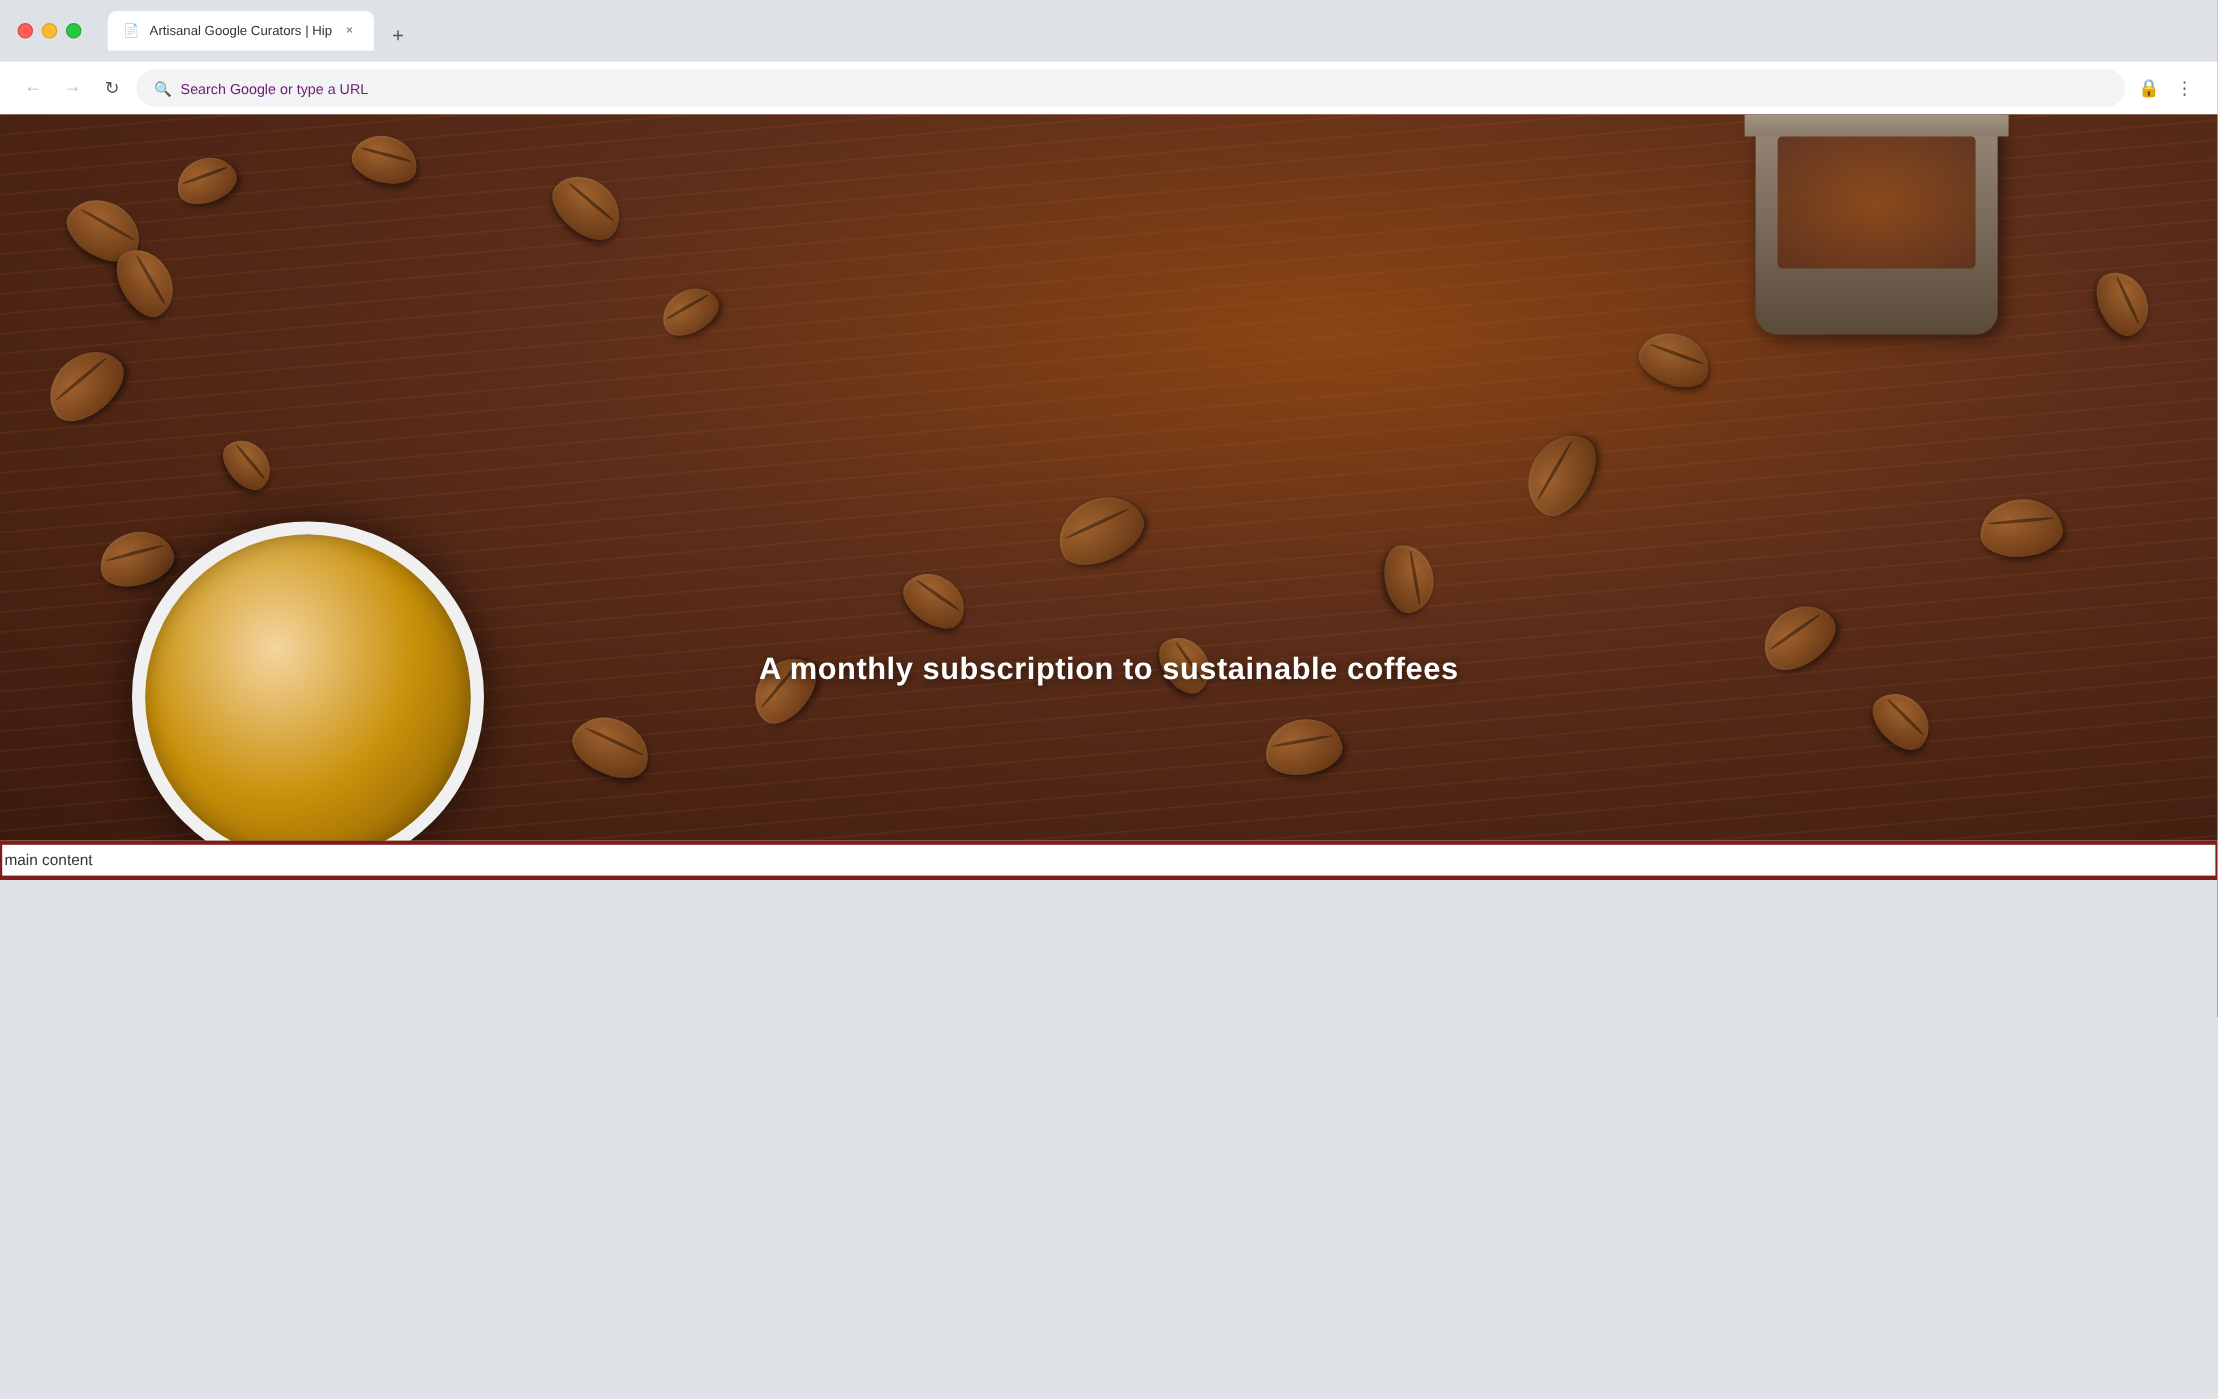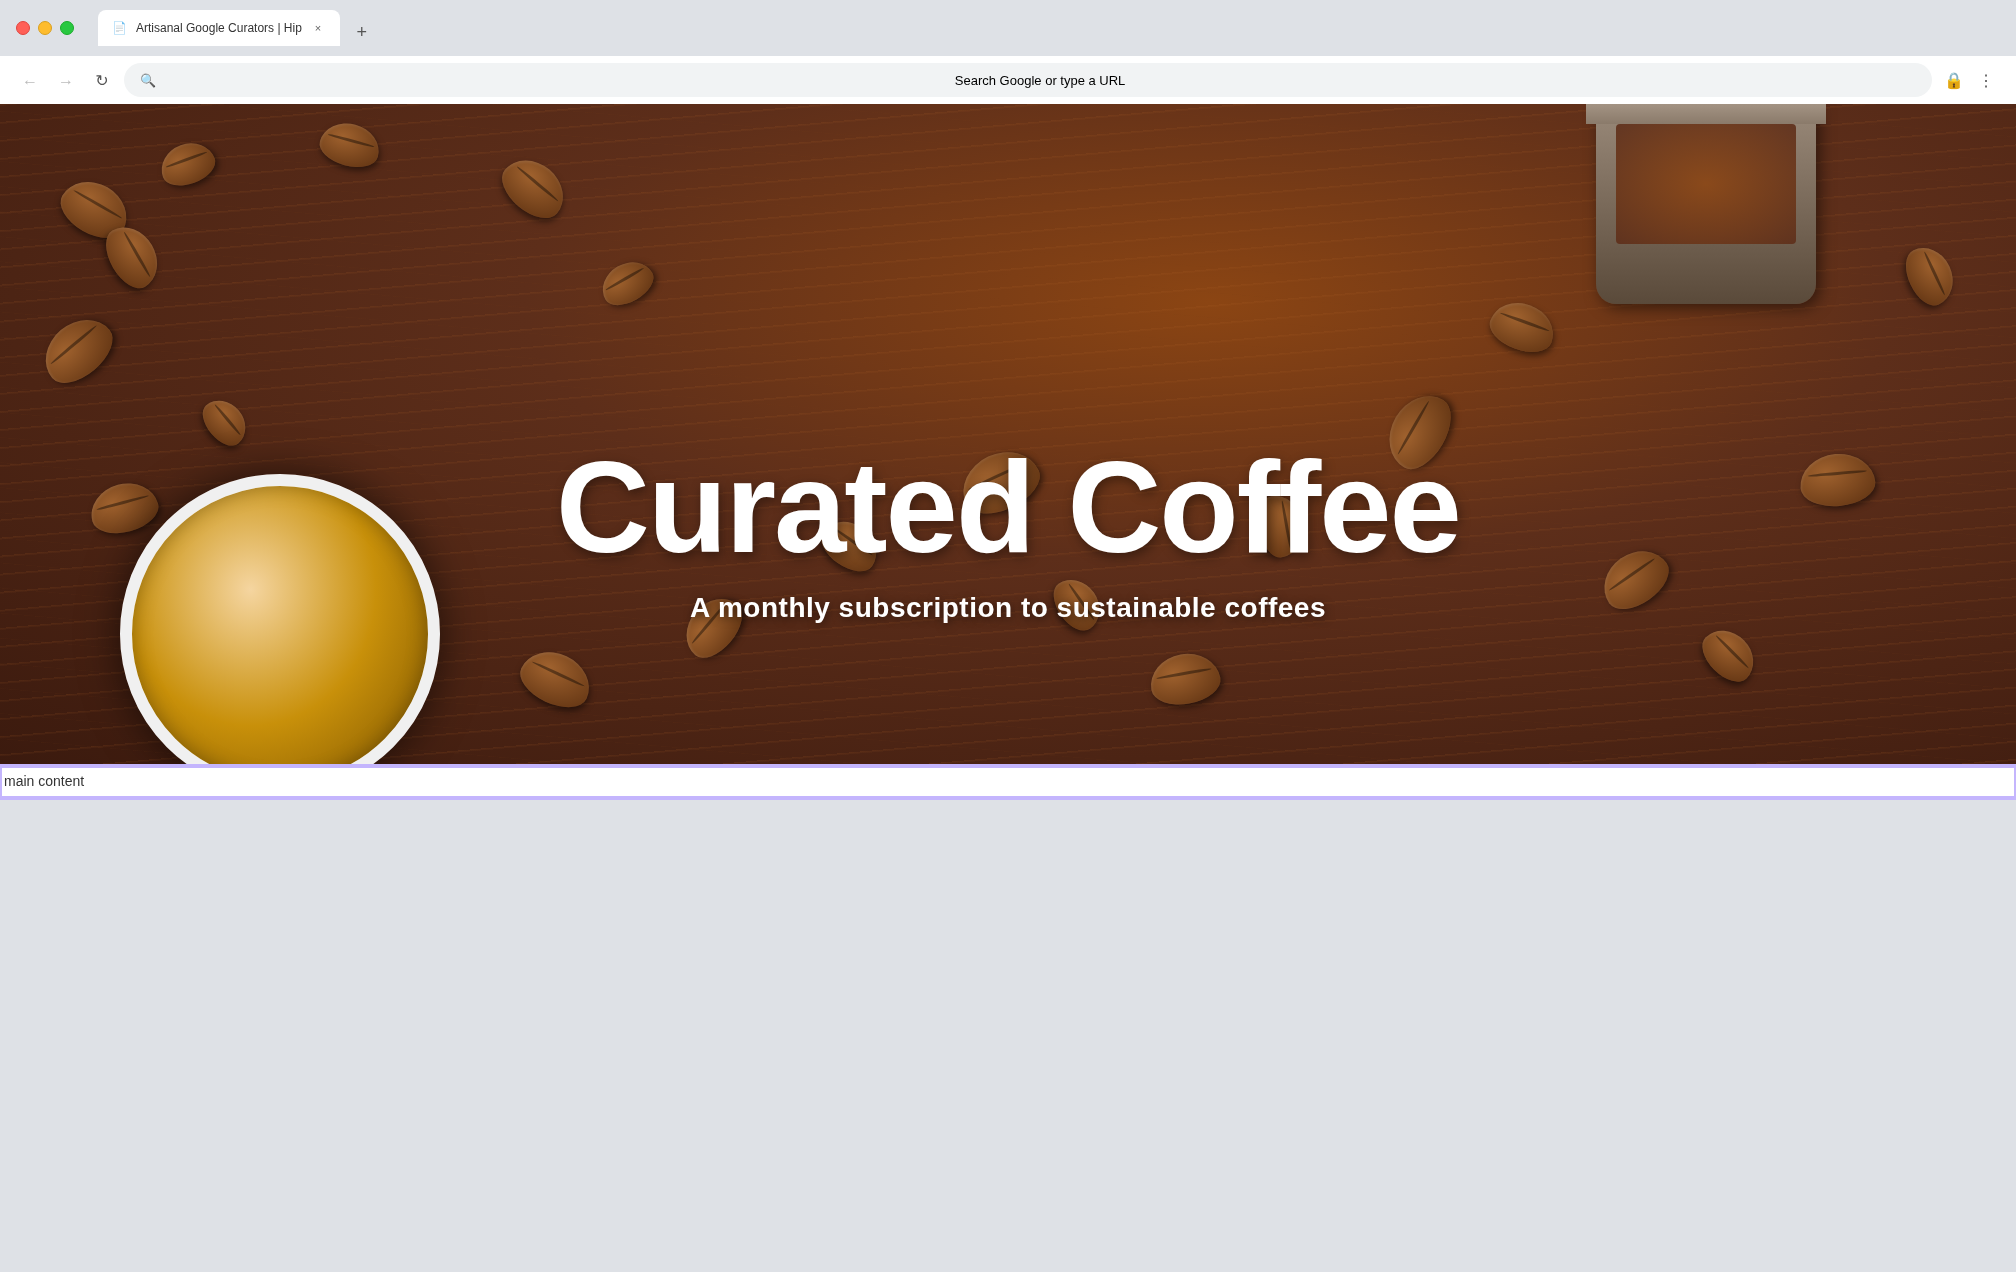--- a/index.html
+++ b/index.html
@@ -133,23 +133,22 @@
       height: 34px;
     }
 
     .search-icon-wrap {
       color: #666;
       font-size: 13px;
     }
 
     .url-text {
       font-size: 13px;
-      color: #000000;
+      color: #701a75;
       flex: 1;
-      text-align: center;
     }
 
     .browser-actions {
       display: flex;
       align-items: center;
       gap: 4px;
     }
 
     .browser-action-btn {
       width: 28px;
@@ -297,21 +296,21 @@
     }
 
     .hero-subtitle {
       font-size: 28px;
       font-weight: 700;
       text-shadow: 1px 2px 8px rgba(0,0,0,0.5);
       letter-spacing: 0.5px;
     }
 
     .page-labels {
-      background: #c4b5fd;
+      background: #7f1d1d;
       padding: 4px 2px;
     }
   </style>
 </head>
 <body>
 
 <div class="browser-frame">
 
   <div class="title-bar">
     <div class="traffic-lights">
@@ -385,21 +384,20 @@
       <div class="bean" style="width:54px;height:38px;top:160px;left:600px;transform:rotate(-30deg);"></div>
 
       <div class="grinder">
         <div class="grinder-top"></div>
         <div class="grinder-coffee"></div>
       </div>
 
       <div class="coffee-cup"></div>
 
       <div class="hero-text">
-        <div class="hero-title">Curated Coffee</div>
         <div class="hero-subtitle">A monthly subscription to sustainable coffees</div>
       </div>
     </div>
 
     <div class="page-labels">
       <div class="browser-label">main content</div>
     </div>
 
   </div>
 </div>

